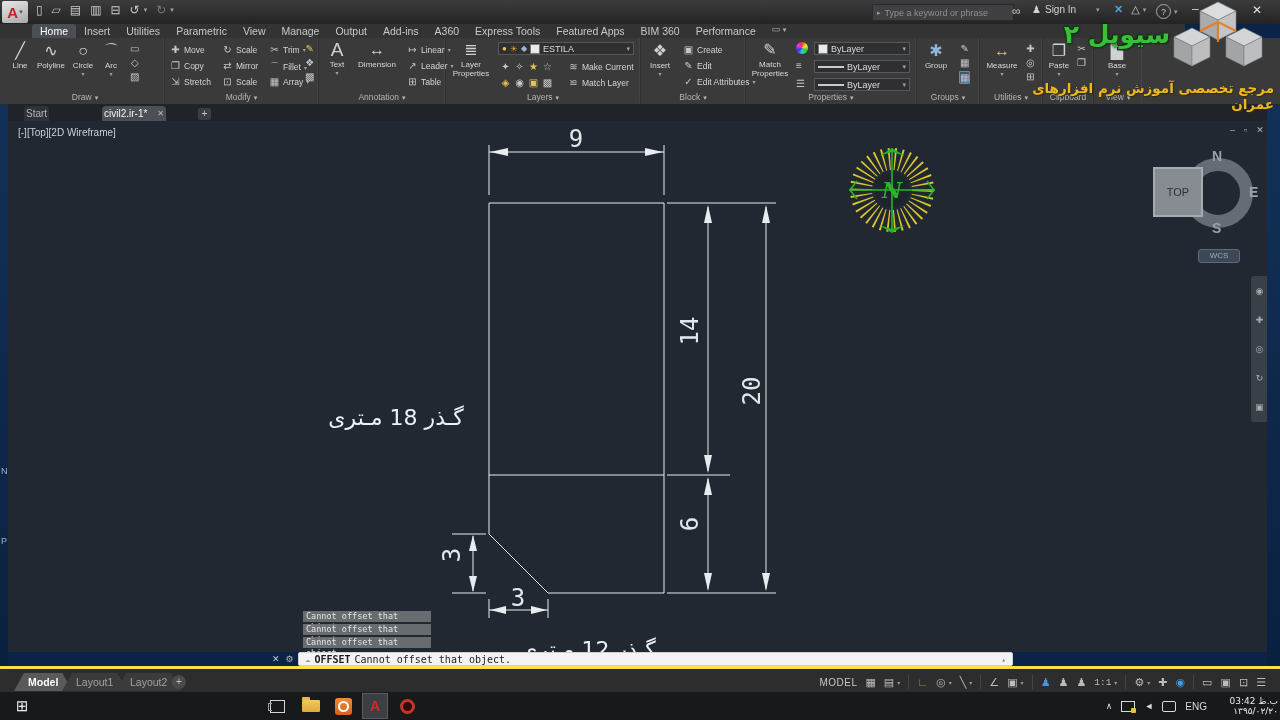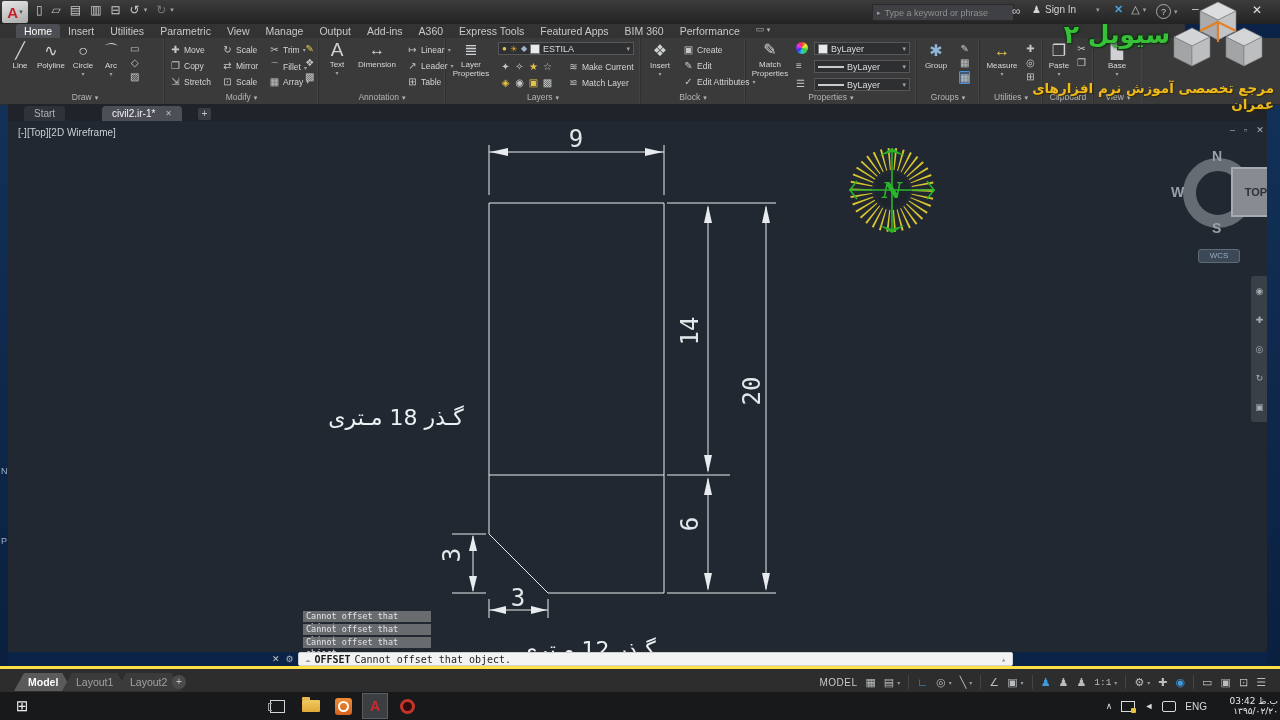--- a/index.html
+++ b/index.html
@@ -35,21 +35,21 @@
   .tb-a360 .x{color:#4a9fd8;font-weight:bold;}
   .tb-a360 .tri{color:#c8cacc;}
   .tb-a360 .dd{font-size:7px;color:#9a9c9e;margin-left:-5px;}
   .tb-help{position:absolute;left:1156px;top:4px;display:flex;align-items:center;gap:3px;}
   .tb-help .q{width:13px;height:13px;border-radius:50%;border:1px solid #a8aaac;color:#c8cacc;
     font-size:9px;display:flex;align-items:center;justify-content:center;}
   .tb-help .dd{font-size:7px;color:#9a9c9e;}
   .tb-min{position:absolute;left:1192px;top:2px;font-size:12px;color:#cfd1d3;}
   .tb-close{position:absolute;left:1252px;top:3px;font-size:12px;color:#e0e2e4;}
   
-  .ribtabs{position:absolute;left:0;top:24px;width:1185px;height:14px;background:#333333;display:flex;align-items:flex-start;padding-left:16px;box-sizing:border-box;}
+  .ribtabs{position:absolute;left:0;top:24px;width:1185px;height:14px;background:#333333;display:flex;align-items:flex-start;padding-left:32px;box-sizing:border-box;}
   .ribtab{font-size:10.5px;color:#c6c8ca;padding:1px 8px 1px 8px;cursor:default;}
   .ribtab.active{background:#4b4e52;color:#ffffff;border-radius:3px 3px 0 0;}
   .ribtab-extra{font-size:9px;color:#b2b4b6;margin-left:8px;padding-bottom:1px;}
   .ribtab-extra .dd{font-size:7px;}
   
   .ribbon{position:absolute;left:0;top:38px;width:1280px;height:66px;background:#3a3a3a;border-bottom:1px solid #2a2a2a;}
   .panel{position:absolute;top:0;height:65px;border-right:1px solid #2f2f2f;box-shadow:inset -1px 0 0 #444;}
   .ptitle{position:absolute;bottom:0;left:0;width:100%;height:11px;text-align:center;
     font-size:8.5px;color:#b3b5b7;line-height:11px;}
   .ptitle .caret{font-size:7px;margin-left:3px;}
@@ -69,39 +69,39 @@
   .cwheel{width:12px;height:12px;border-radius:50%;
     background:conic-gradient(#e33,#ee3,#3c3,#3cc,#33e,#e3e,#e33);}
   .lwline{width:26px;height:2px;background:#c9cbcd;}
   .yellow{color:#e3c34a !important;}
   .orange{color:#de9a2d !important;}
   .bluish{color:#8fb6d8 !important;}
   .hl{background:rgba(74,144,217,.35);border:1px solid #4a90d9;border-radius:1px;}
   
   .filetabs{position:absolute;left:8px;top:104px;width:1259px;height:17px;background:#20242a;}
   .ftab{position:absolute;top:2px;height:15px;font-size:10px;display:flex;align-items:center;
-    padding:0 10px;border-radius:4px 4px 0 0;}
+    padding:0 2px;border-radius:4px 4px 0 0;}
   .ftab.start{left:16px;background:#2f3339;color:#aeb2b8;}
   .ftab.active{left:94px;background:#4c5056;color:#f2f3f4;}
   .ftab .x{margin-left:10px;font-size:8px;color:#b9bcc0;}
   .ftab-plus{position:absolute;left:190px;top:4px;width:13px;height:12px;background:#3a3e44;
     color:#c5c8cc;font-size:10px;text-align:center;line-height:12px;border-radius:2px;}
   
   .canvas{position:absolute;left:8px;top:121px;width:1259px;height:531px;background:#222831;overflow:hidden;}
   .vp-label{position:absolute;left:10px;top:6px;font-size:10px;color:#cdd1d5;}
   .vp-ctrl{position:absolute;left:1222px;top:4px;display:flex;gap:9px;font-size:9px;color:#aeb2b6;}
   .navbar{position:absolute;left:1243px;top:155px;width:17px;height:146px;
     background:rgba(165,171,177,.25);border-radius:3px;display:flex;flex-direction:column;
     align-items:center;justify-content:space-around;color:#d7dadd;opacity:.75;font-size:9px;}
   
   .vc-ring{position:absolute;left:1175px;top:37px;width:44px;height:44px;border-radius:50%;
     border:13px solid rgba(125,131,138,.75);}
-  .vc-top{position:absolute;left:1223px;top:46px;width:50px;height:50px;background:#878c92;
+  .vc-top{position:absolute;left:1145px;top:46px;width:50px;height:50px;background:#878c92;
     border:2px solid #a6abb1;box-sizing:border-box;display:flex;align-items:center;justify-content:center;
-    font-size:11px;font-weight:bold;color:#2e3237;}
+    font-size:11px;font-weight:normal;color:#2e3237;}
   .vc-l{position:absolute;font-size:14px;font-weight:bold;color:#9ba1a8;}
   .wcs{position:absolute;left:1190px;top:128px;width:40px;height:12px;background:#3c4855;
     border:1px solid #5d6c7b;border-radius:3px;font-size:8px;color:#95aac2;text-align:center;line-height:12px;}
   
   .chip{position:absolute;left:295px;width:128px;height:11px;background:rgba(112,115,119,.9);
     color:#e2e4e6;font-family:"DejaVu Sans Mono",monospace;font-size:8.5px;line-height:11px;padding:0 3px;box-sizing:border-box;}
   
   .cmdbar{position:absolute;left:268px;top:652px;width:745px;height:14px;display:flex;align-items:center;z-index:20;}
   .cmd-dark{width:30px;height:14px;display:flex;align-items:center;gap:6px;padding-left:4px;box-sizing:border-box;}
   .cmd-dark .x{color:#c3c6c8;font-size:9px;}

